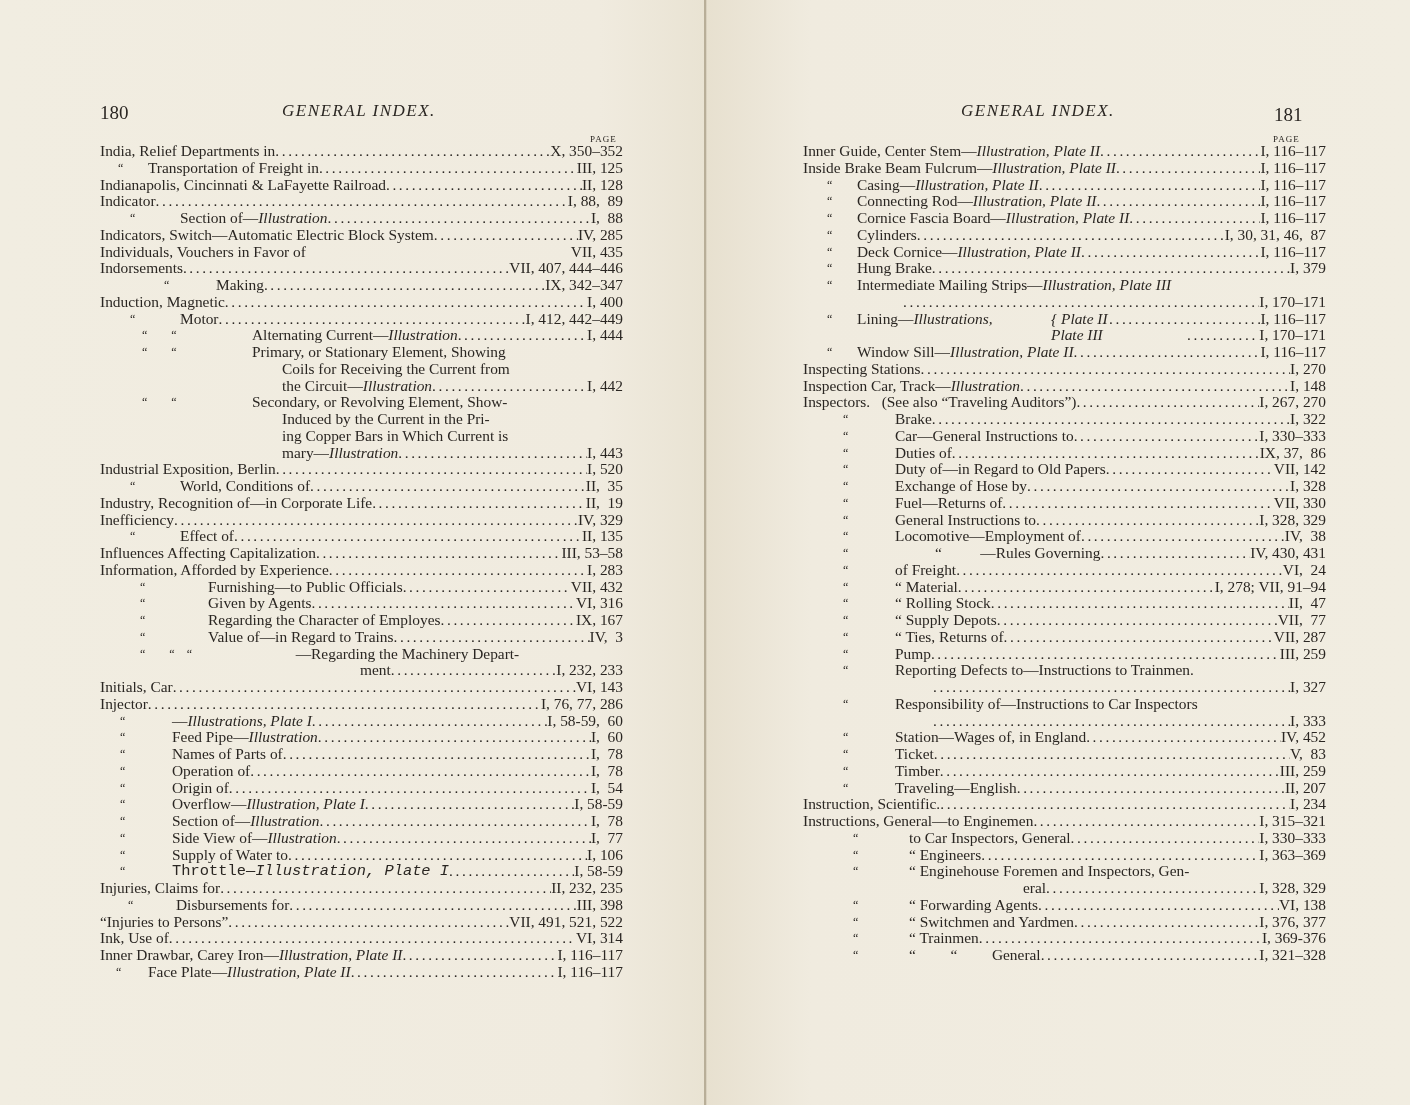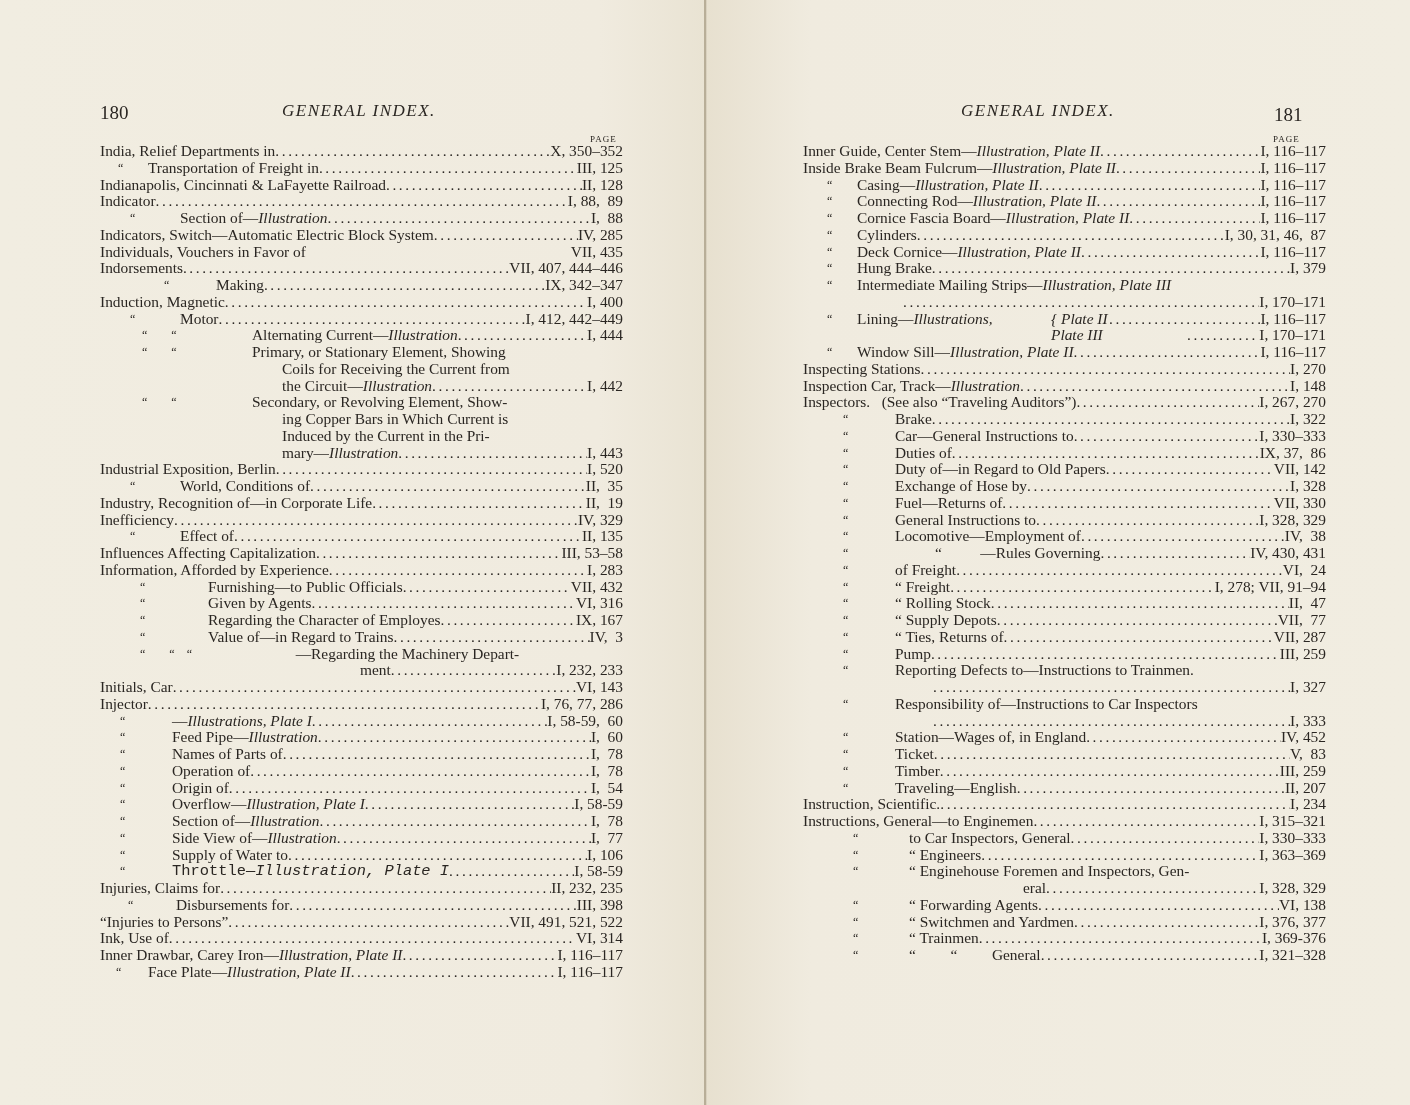--- a/index.html
+++ b/index.html
@@ -148,26 +148,26 @@
           <span class="ref" style="white-space: pre;">I, 442</span>
         </div>
         <div class="row">
           <span class="ditto" style="left: 42px; white-space: pre;">“        “</span>
           <span class="lbl" style="padding-left: 152px;">
             <span class="txt" style="white-space: pre;"><span>Secondary, or Revolving Element, Show-</span></span>
           </span>
         </div>
         <div class="row">
           <span class="lbl" style="padding-left: 182px;">
+            <span class="txt" style="white-space: pre;"><span>Induced by the Current in the Pri-</span></span>
+          </span>
+        </div>
+        <div class="row">
+          <span class="lbl" style="padding-left: 182px;">
             <span class="txt" style="white-space: pre;"><span>ing Copper Bars in Which Current is</span></span>
-          </span>
-        </div>
-        <div class="row">
-          <span class="lbl" style="padding-left: 182px;">
-            <span class="txt" style="white-space: pre;"><span>Induced by the Current in the Pri-</span></span>
           </span>
         </div>
         <div class="row">
           <span class="lbl" style="padding-left: 182px;">
             <span class="txt" style="white-space: pre;"><span>mary—</span><span class="it">Illustration</span></span>
             <span class="dots"></span>
           </span>
           <span class="ref" style="white-space: pre;">I, 443</span>
         </div>
         <div class="row">
@@ -608,21 +608,21 @@
           <span class="ditto" style="left: 40px; white-space: pre;">“</span>
           <span class="lbl" style="padding-left: 92px;">
             <span class="txt" style="white-space: pre;"><span>of Freight</span></span>
             <span class="dots"></span>
           </span>
           <span class="ref" style="white-space: pre;">VI,  24</span>
         </div>
         <div class="row">
           <span class="ditto" style="left: 40px; white-space: pre;">“</span>
           <span class="lbl" style="padding-left: 92px;">
-            <span class="txt" style="white-space: pre;"><span>“ Freight</span></span>
+            <span class="txt" style="white-space: pre;"><span>“ Material</span></span>
             <span class="dots"></span>
           </span>
           <span class="ref" style="white-space: pre;">I, 278; VII, 91–94</span>
         </div>
         <div class="row">
           <span class="ditto" style="left: 40px; white-space: pre;">“</span>
           <span class="lbl" style="padding-left: 92px;">
             <span class="txt" style="white-space: pre;"><span>“ Rolling Stock</span></span>
             <span class="dots"></span>
           </span>

